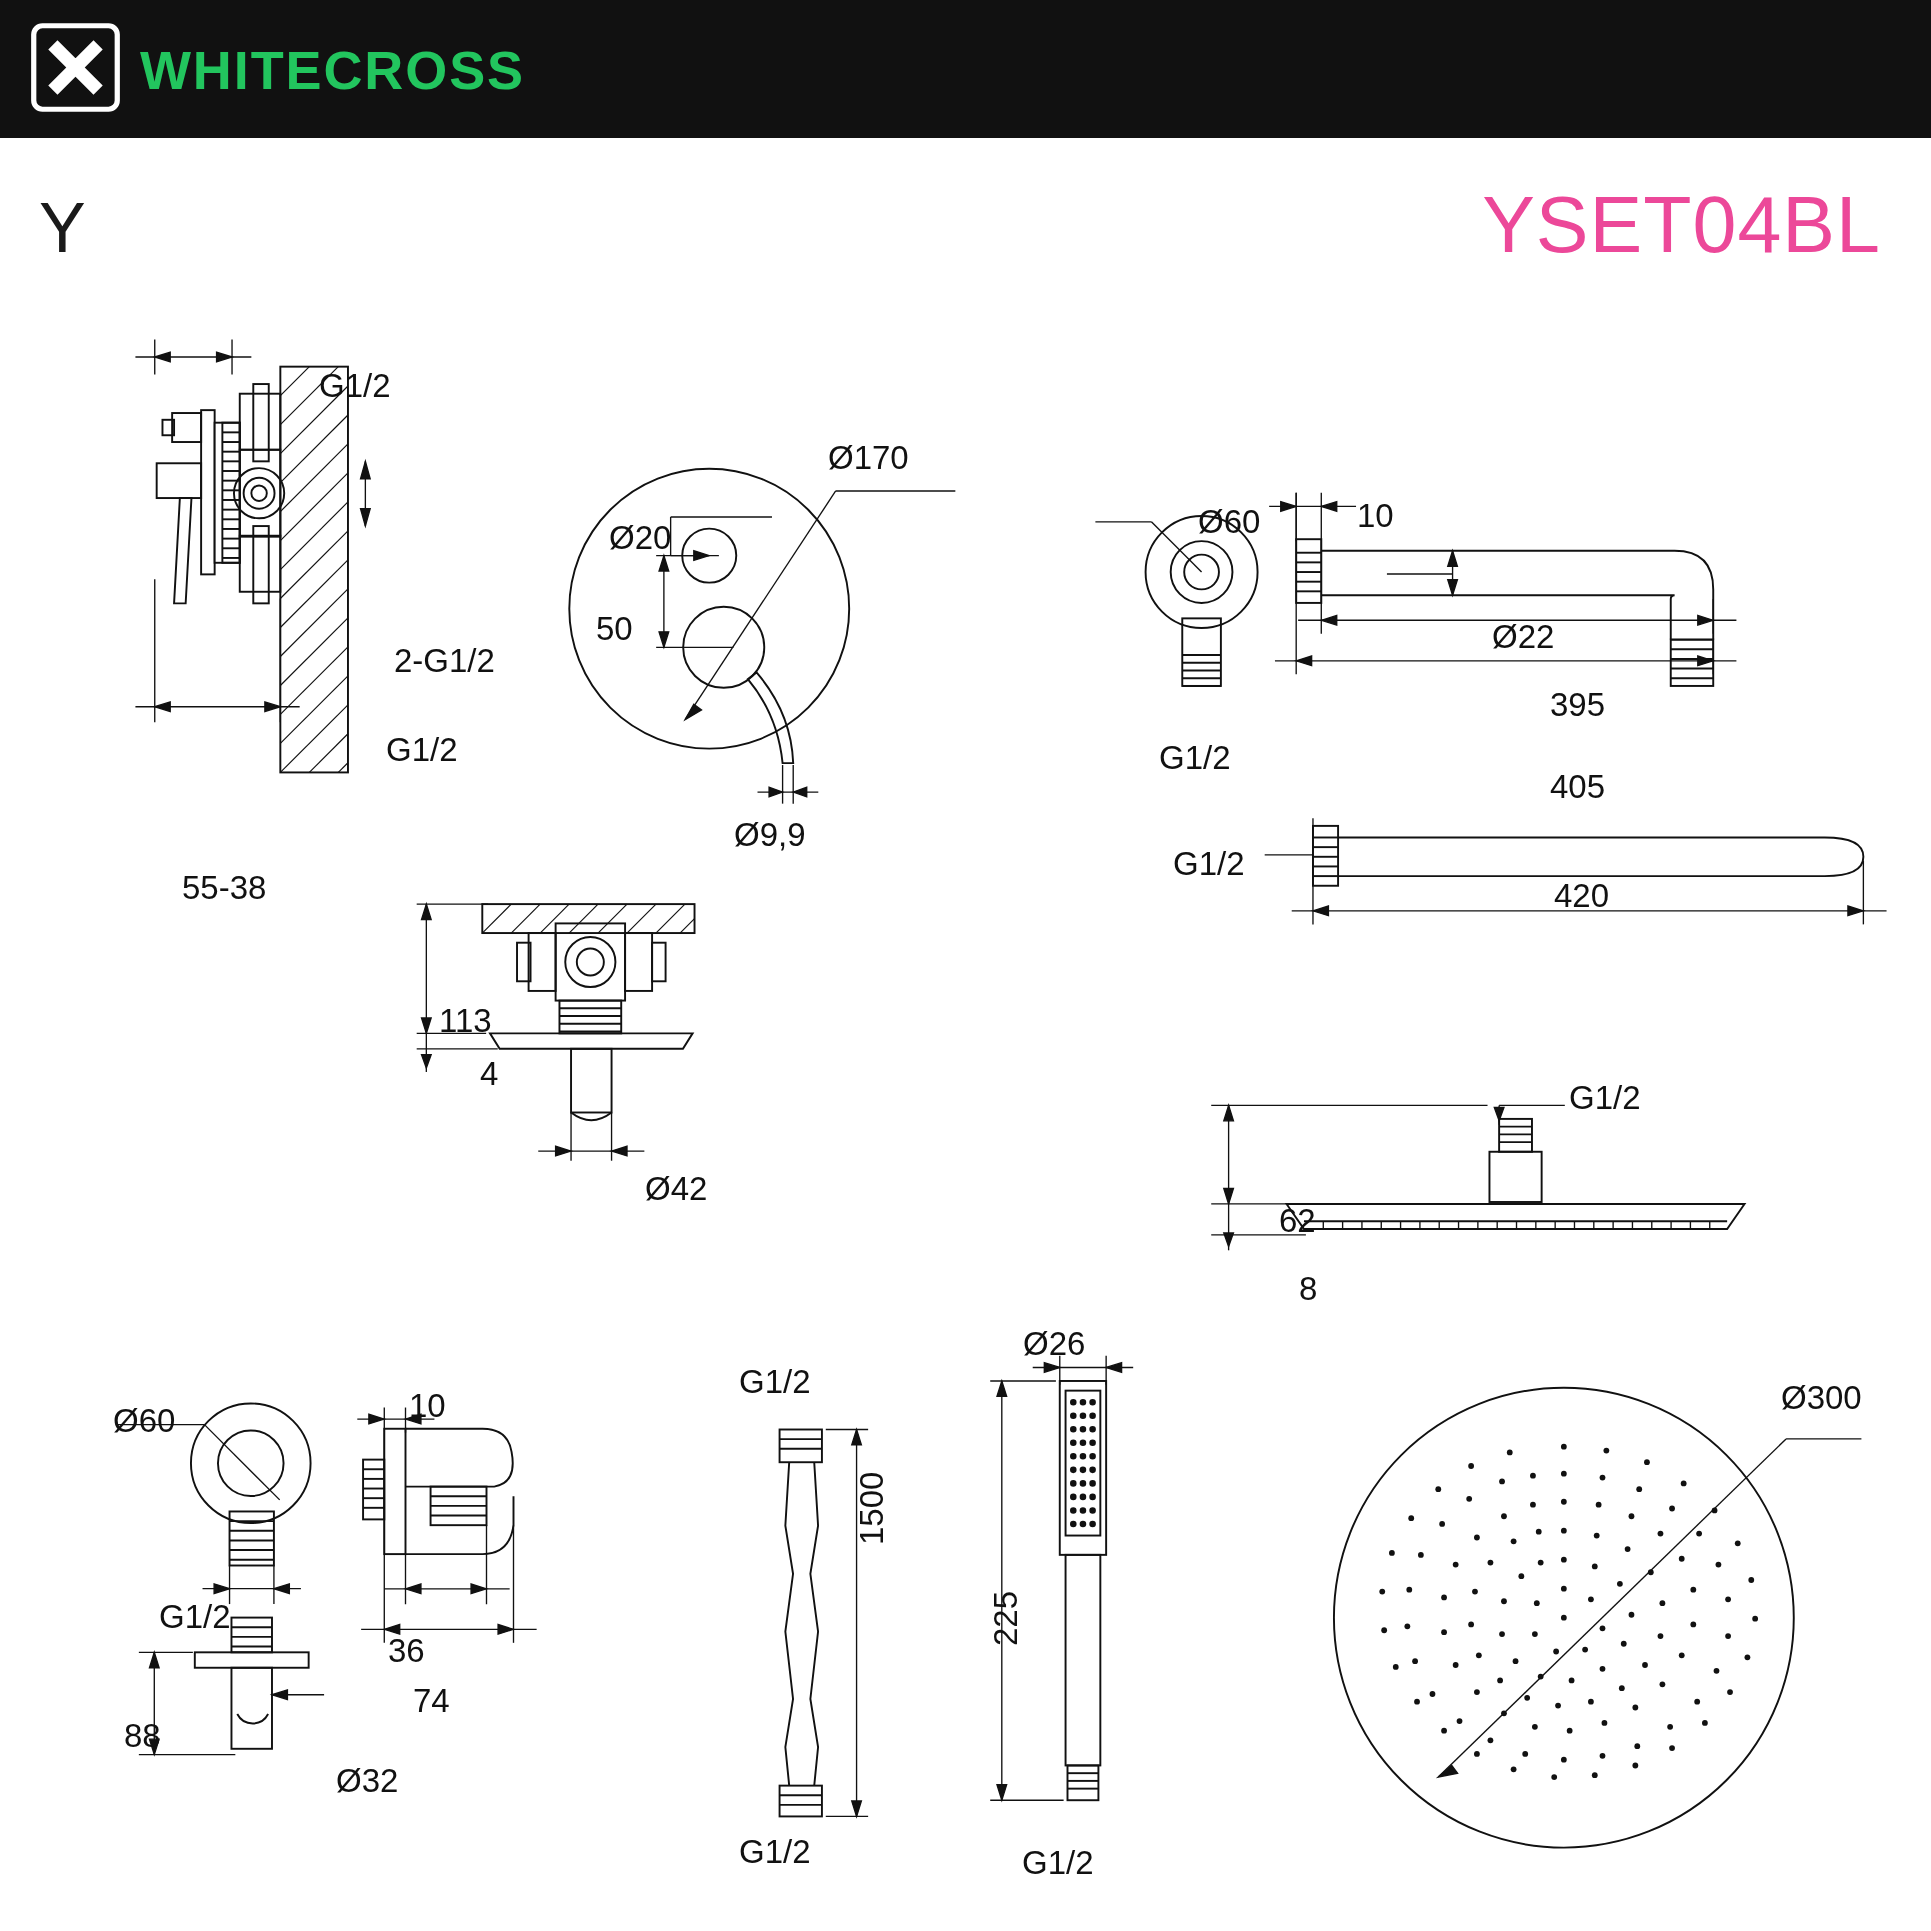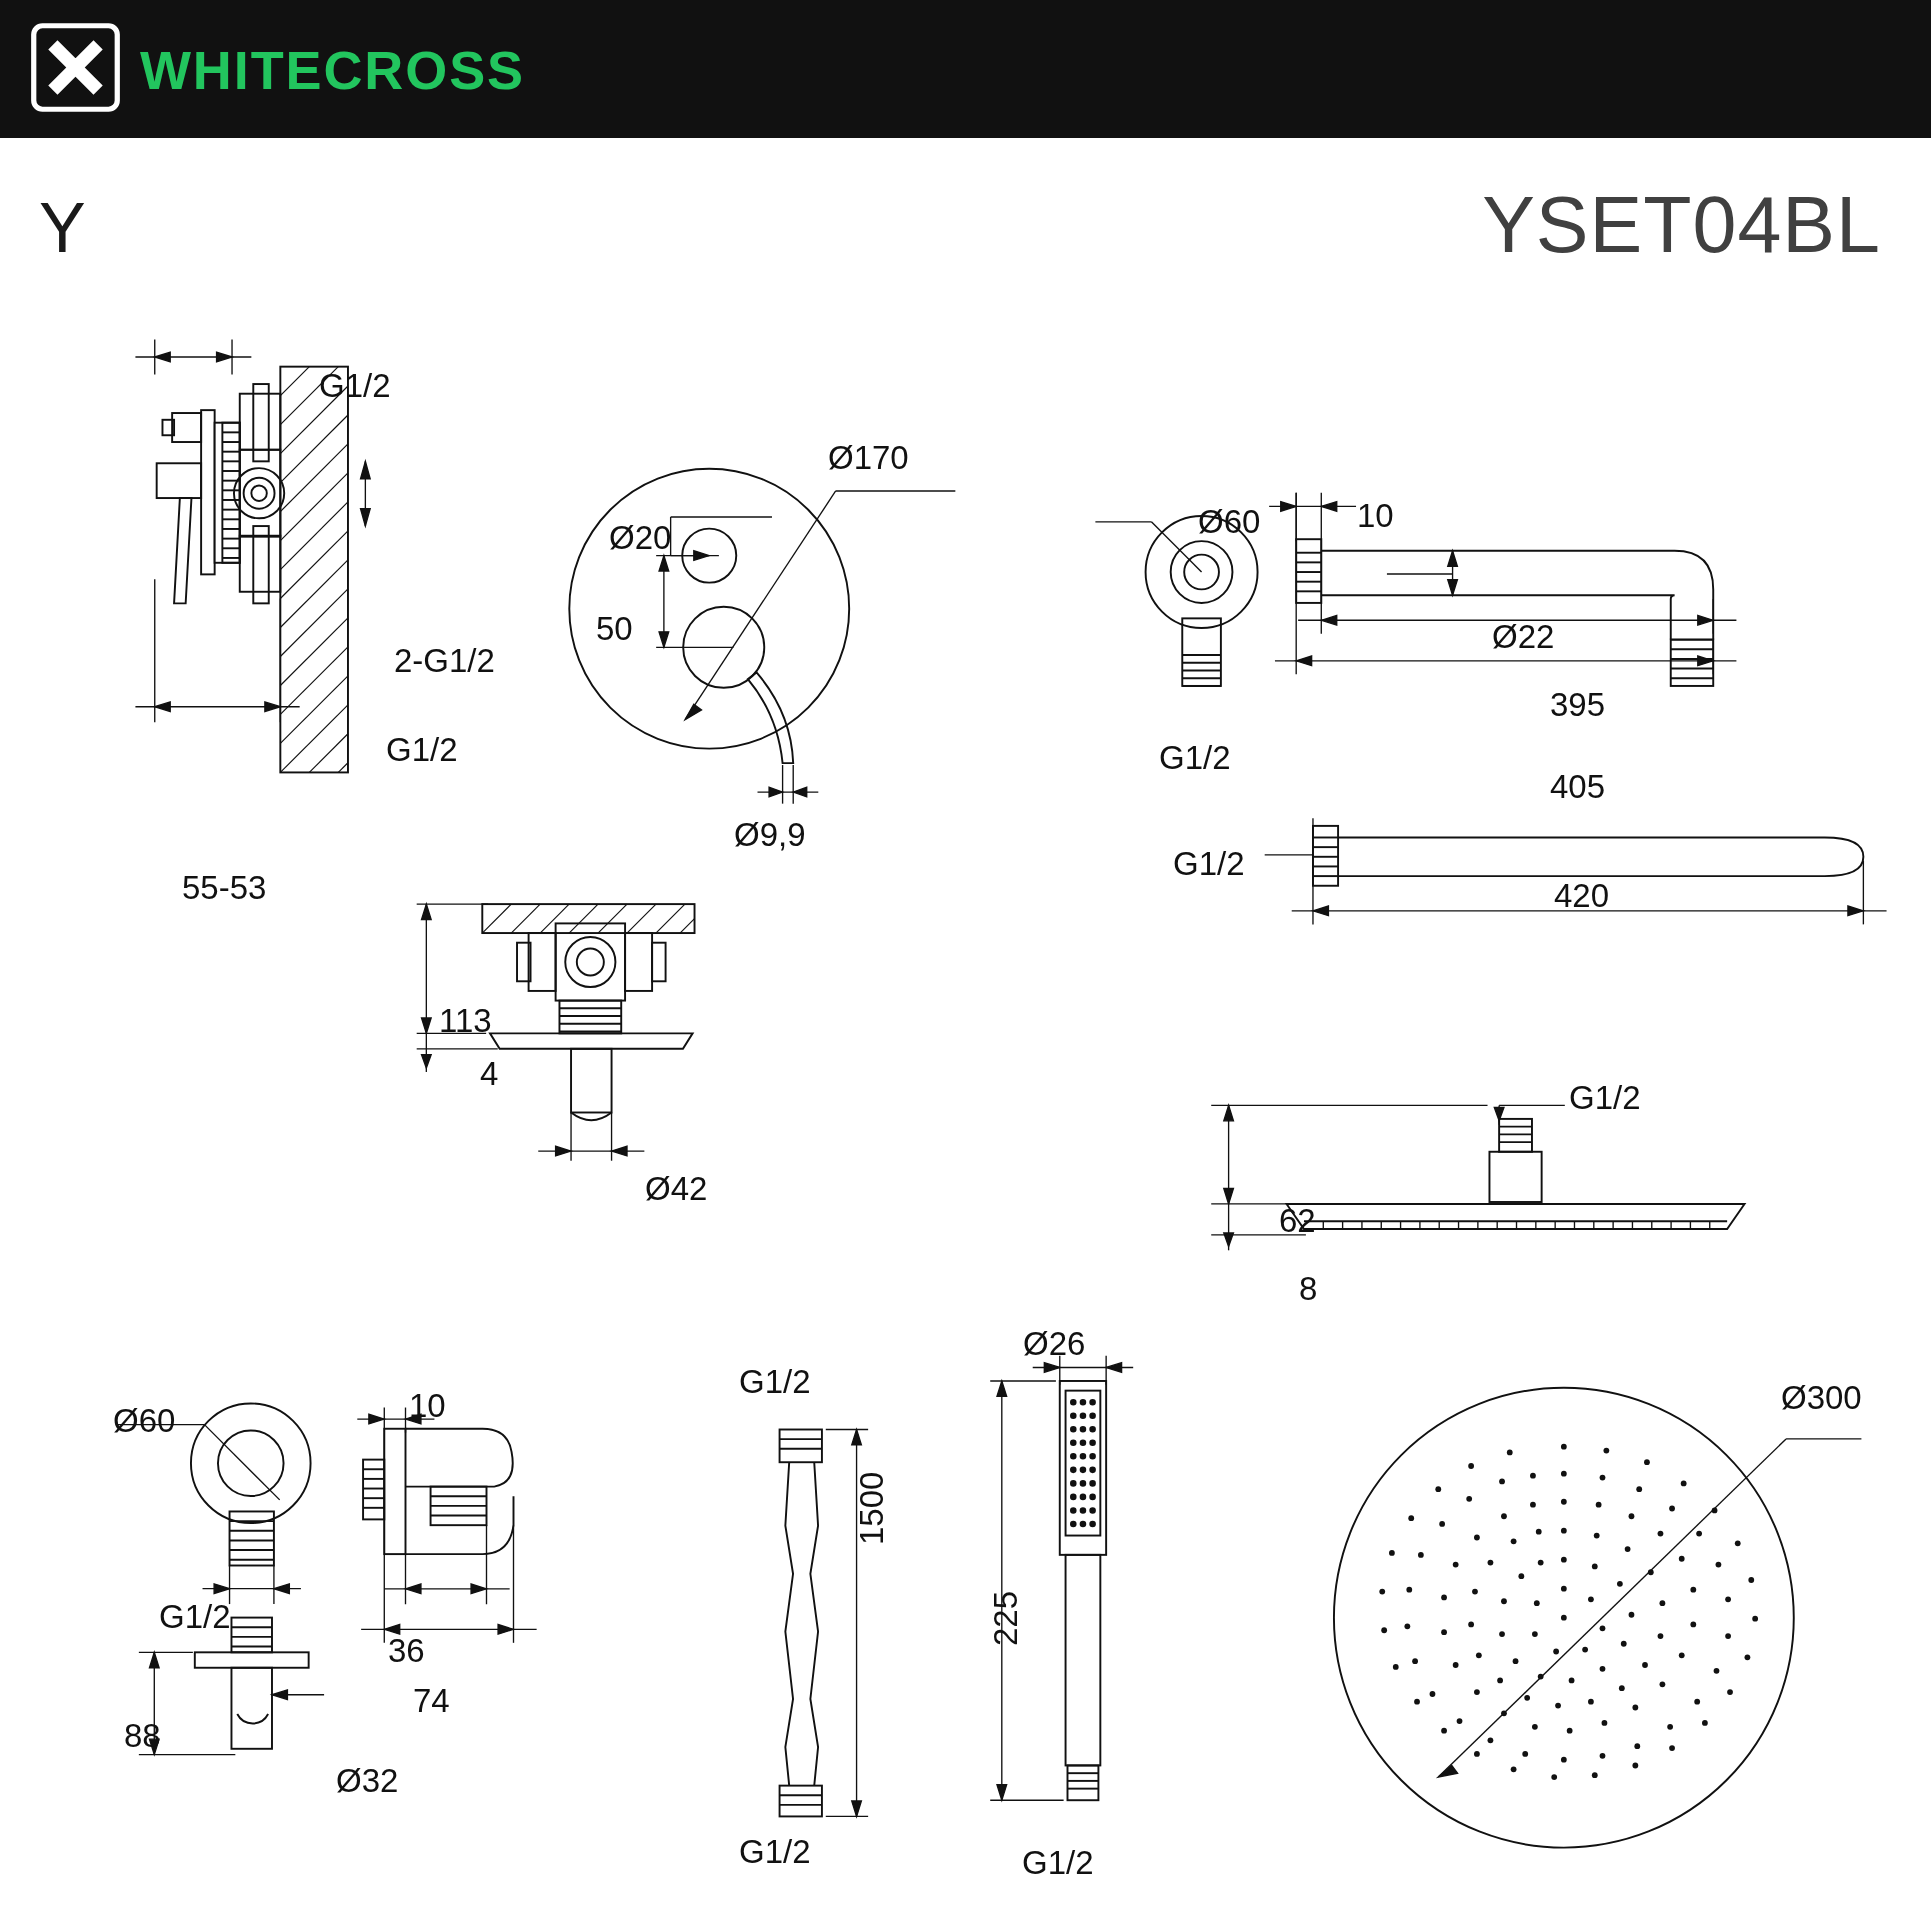--- a/index.html
+++ b/index.html
@@ -4,21 +4,21 @@
 <style>
   html,body{margin:0;padding:0;background:#ffffff;}
   body{width:1931px;height:1931px;font-family:"Liberation Sans",sans-serif;color:#1a1a1a;overflow:hidden;}
   #sheet{position:relative;width:1931px;height:1931px;}
 
   
   .topbar{position:absolute;left:0;top:0;width:1931px;height:138px;background:#111111;}
   .logo-mark{position:absolute;left:32px;top:24px;width:87px;height:87px;}
   .logo-text{position:absolute;left:140px;top:39px;font-size:54px;letter-spacing:1.9px;color:#22c55e;font-weight:700;}
   .brand-y{position:absolute;left:39px;top:188px;font-size:70px;font-weight:400;color:#1a1a1a;}
-  .model{position:absolute;right:50px;top:179px;font-size:79px;font-weight:400;color:#404040;letter-spacing:1px;}
+  .model{position:absolute;right:50px;top:179px;font-size:79px;font-weight:400;color:#ec4899;letter-spacing:1px;}
 
   
   .lbl{position:absolute;font-size:33px;color:#111;white-space:nowrap;}
   svg{position:absolute;overflow:visible;}
   .ln-dim{stroke:#111;stroke-width:1.4;fill:none;}
   .hatch{stroke:#111;stroke-width:1.2;}
   .fillnone{fill:none;stroke:#111;stroke-width:2;}
   .dot{fill:#111;}
 </style>
 </head>
@@ -117,21 +117,21 @@
       <line x1="70" y1="230" x2="70" y2="378"></line>
       <line x1="200" y1="250" x2="200" y2="378"></line>
       <line x1="50" y1="362" x2="220" y2="362"></line>
       <path d="M70 362 l16 -5 l0 10 Z" fill="#111"></path>
       <path d="M200 362 l-16 -5 l0 10 Z" fill="#111"></path>
     </g>
   </svg>
   <div class="lbl" style="left:319px;top:367px;">G1/2</div>
   <div class="lbl" style="left:394px;top:642px;">2-G1/2</div>
   <div class="lbl" style="left:386px;top:731px;">G1/2</div>
-  <div class="lbl" style="left:182px;top:869px;">55-53</div>
+  <div class="lbl" style="left:182px;top:869px;">55-38</div>
 
   <svg style="left:550px;top:425px;" width="415" height="406" viewBox="0 0 430 420">
     <circle class="fillnone" cx="165" cy="190" r="145"></circle>
     <circle class="fillnone" cx="165" cy="135" r="28"></circle>
     <circle class="fillnone" cx="180" cy="230" r="42"></circle>
     <path class="fillnone" d="M205 263 Q236 300 241 350 L252 350 Q250 298 214 256 Z"></path>
 
     <g class="ln-dim">
       <line x1="140" y1="305" x2="296" y2="68"></line>
       <path d="M140 305 l9 -16 l8 6 Z" fill="#111"></path>

